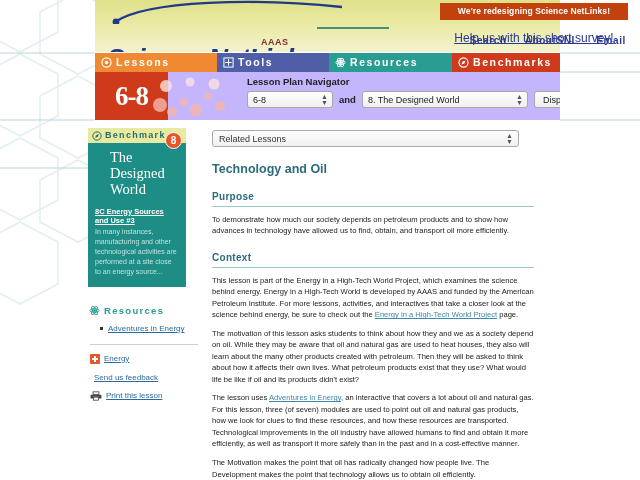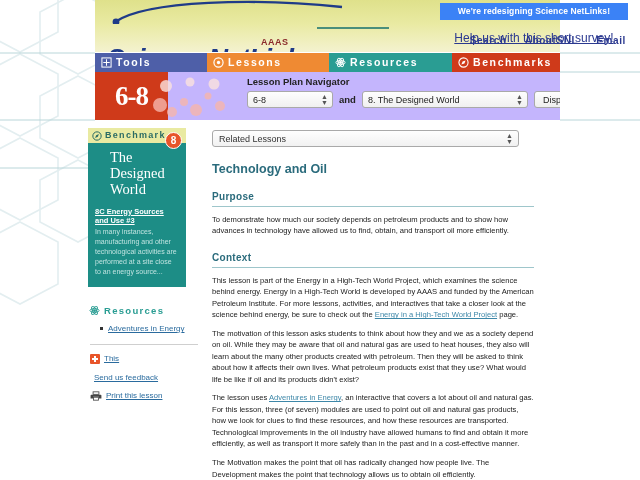--- a/index.html
+++ b/index.html
@@ -35,21 +35,21 @@
 
   
   .survey-wrap {
     position: absolute;
     right: 12px; top: 3px;
     width: 188px;
     text-align: center;
     z-index: 5;
   }
   .survey-banner {
-    background: #3b82f6;
+    background: #c2410c;
     color: #ffffff;
     font-size: 8.5px;
     font-weight: bold;
     padding: 4px 4px 4px 4px;
     letter-spacing: .1px;
     line-height: 1;
     text-align: center;
   }
   .survey-link {
     display: block;
@@ -479,33 +479,33 @@
     <div class="logo-aaas">AAAS</div>
   </div>
 
   <div class="header-links">
     <a href="#">Search</a>
     <a href="#">AboutSNL</a>
     <a href="#">Email</a>
   </div>
 
   <div class="navbar">
+    <div class="nav-tab lessons">
+      <svg class="nav-ico" viewBox="0 0 12 12">
+        <circle cx="6" cy="6" r="5" fill="none" stroke="#fff" stroke-width="1.3"></circle>
+        <circle cx="6" cy="6" r="1.8" fill="#fff"></circle>
+      </svg>
+      <span>Lessons</span>
+    </div>
     <div class="nav-tab tools">
       <svg class="nav-ico" viewBox="0 0 12 12">
         <rect x="1" y="1" width="10" height="10" fill="none" stroke="#fff" stroke-width="1.1"></rect>
         <path d="M6,2.5 L6,9.5 M2.5,6 L9.5,6" stroke="#fff" stroke-width="1.1"></path>
       </svg>
       <span>Tools</span>
-    </div>
-    <div class="nav-tab lessons">
-      <svg class="nav-ico" viewBox="0 0 12 12">
-        <circle cx="6" cy="6" r="5" fill="none" stroke="#fff" stroke-width="1.3"></circle>
-        <circle cx="6" cy="6" r="1.8" fill="#fff"></circle>
-      </svg>
-      <span>Lessons</span>
     </div>
     <div class="nav-tab resources">
       <svg class="nav-ico" viewBox="0 0 12 12">
         <circle cx="6" cy="6" r="1.6" fill="#fff"></circle>
         <ellipse cx="6" cy="6" rx="5" ry="2.2" fill="none" stroke="#fff" stroke-width="1"></ellipse>
         <ellipse cx="6" cy="6" rx="5" ry="2.2" fill="none" stroke="#fff" stroke-width="1" transform="rotate(60 6 6)"></ellipse>
         <ellipse cx="6" cy="6" rx="5" ry="2.2" fill="none" stroke="#fff" stroke-width="1" transform="rotate(120 6 6)"></ellipse>
       </svg>
       <span>Resources</span>
     </div>
@@ -581,21 +581,21 @@
     <ul class="res-list">
       <li>
         <a href="#">Adventures in Energy</a>
       </li>
     </ul>
 
     <div class="side-divider"></div>
 
     <div class="side-action">
       <span class="share-ico"></span>
-      <a href="#">This</a>
+      <a href="#">Energy</a>
     </div>
 
     <div class="side-action" style="padding-left:6px">
       <a href="#">Send us feedback</a>
     </div>
 
     <div class="side-action">
       <svg style="width:12px;height:10px;flex:0 0 auto" viewBox="0 0 14 12">
         <rect x="3.5" y="1" width="7" height="3" fill="none" stroke="#444" stroke-width="1"></rect>
         <path d="M1.5,4.5 h11 a1,1 0 0 1 1,1 v3.5 h-3 v-2 h-7 v2 h-3 v-3.5 a1,1 0 0 1 1,-1 z" fill="#444"></path>

